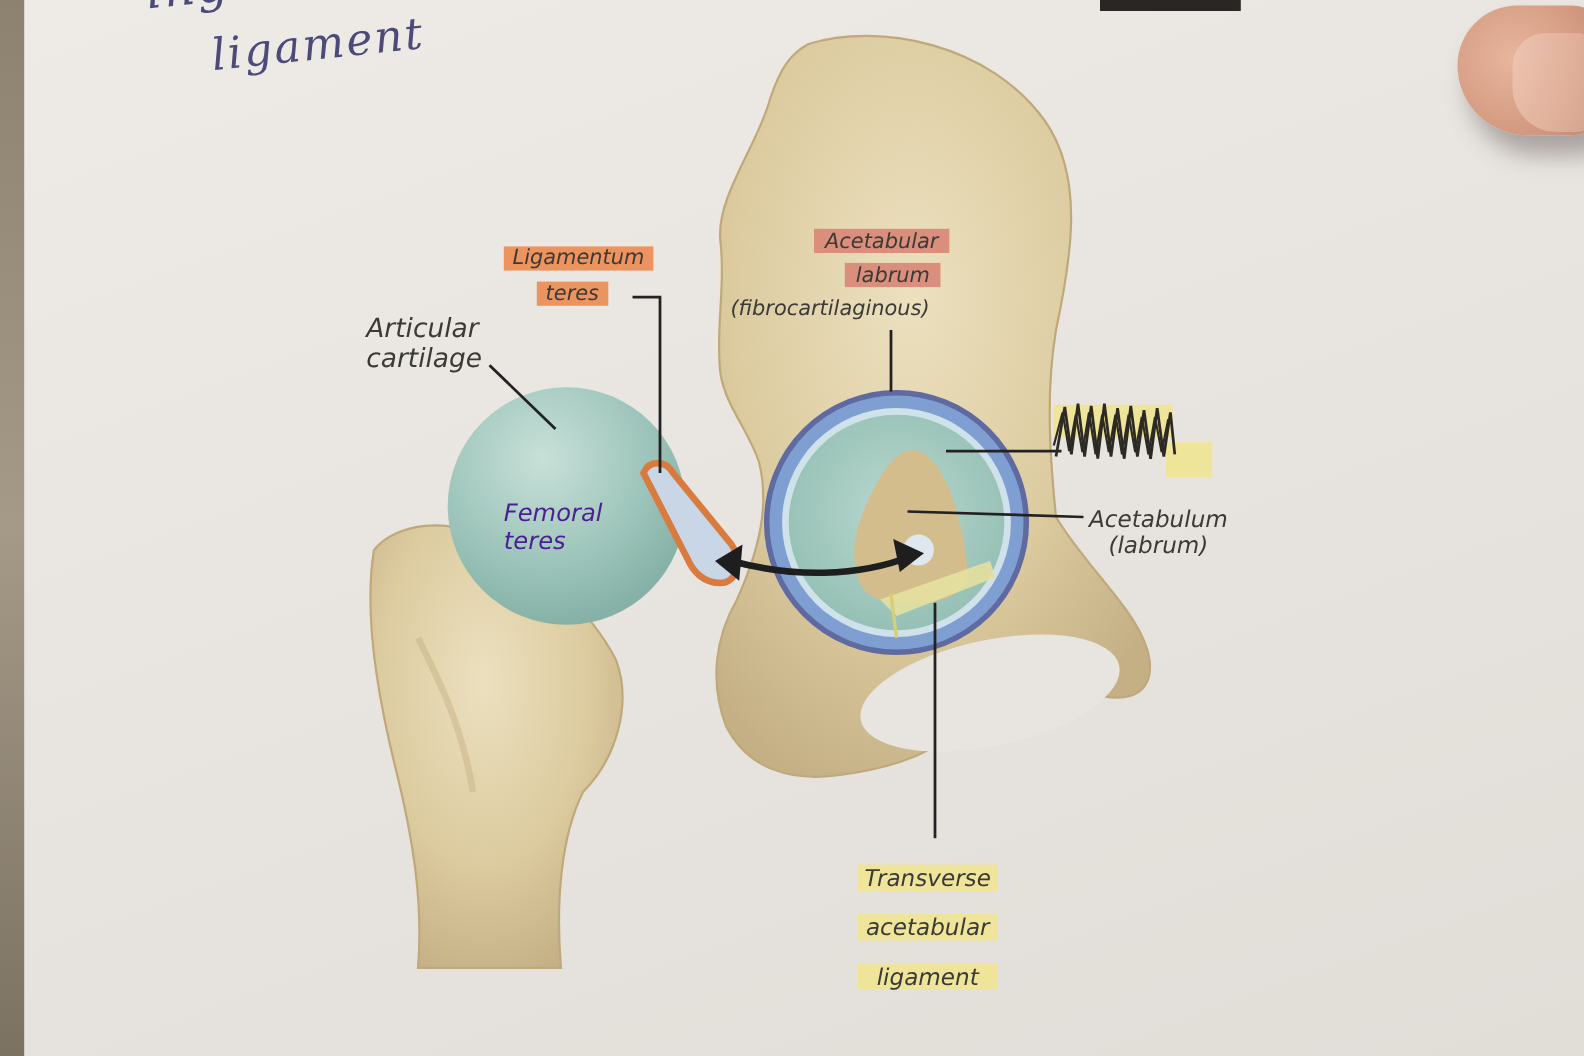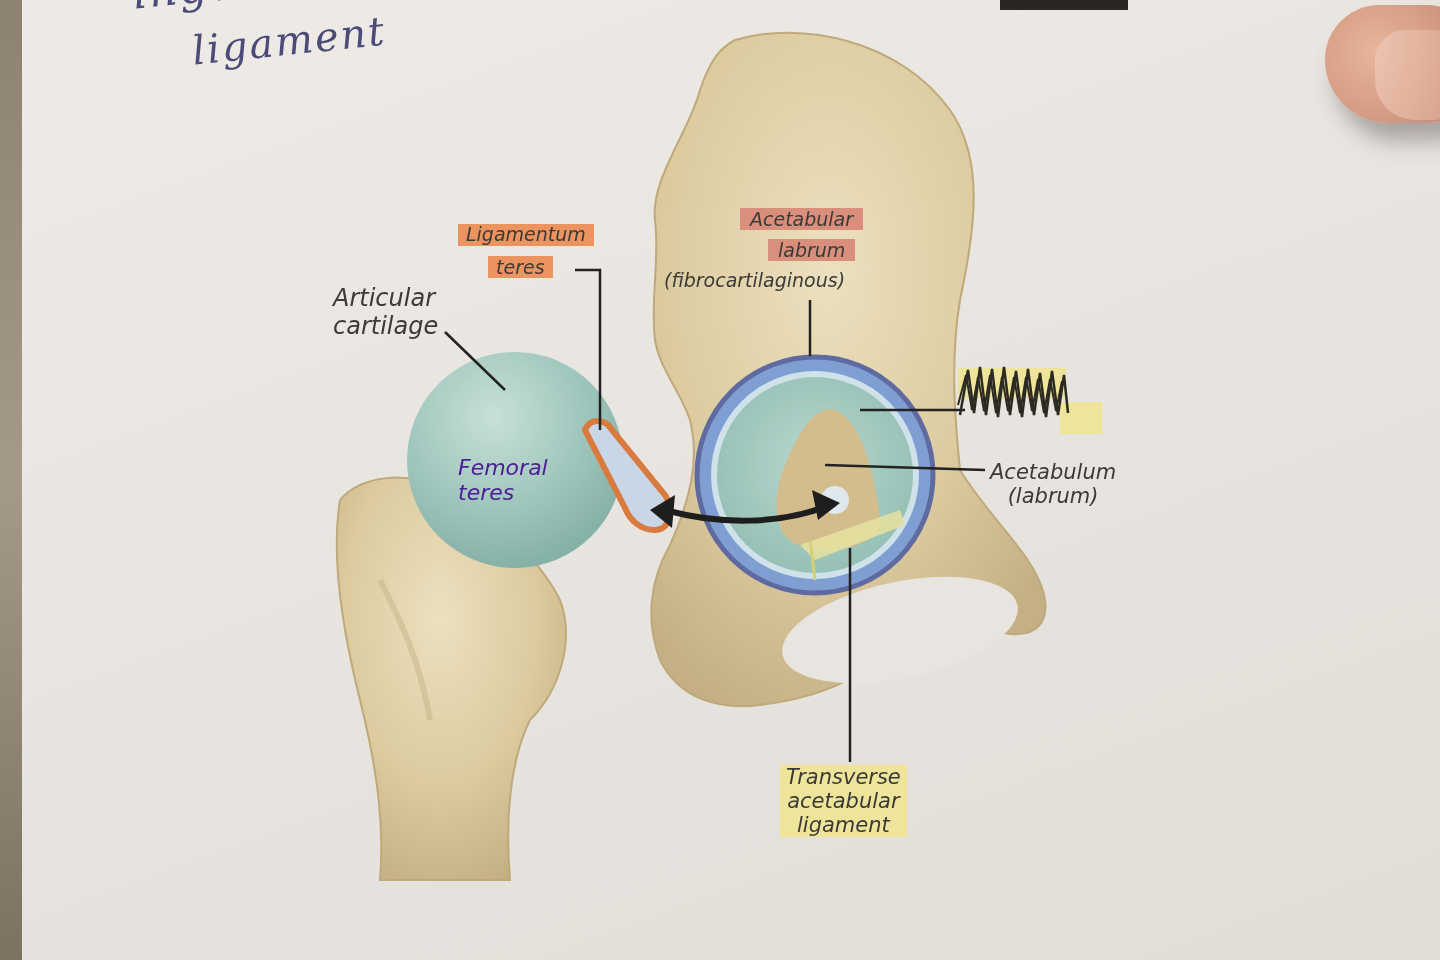--- a/index.html
+++ b/index.html
@@ -43,21 +43,21 @@
 
   svg.diagram { position: absolute; left: 0; top: 0; }
 
   .label {
     position: absolute; color: #3b3a36; font-style: italic;
     font-family: "DejaVu Sans", sans-serif; line-height: 1.15;
     white-space: nowrap;
   }
   .hl-orange { background: #ec9460; padding: 0 8px; }
   .hl-salmon { background: #d98f7c; padding: 0 10px; }
-  .hl-yellow { background: #efe59a; padding: 0 6px; }
+  .hl-yellow { background: #efe59a; padding: 0 6px; margin-top: 21px; }
   .lbl-lig { left: 458px; top: 224px; font-size: 19px; text-align: right; }
   .lbl-lig span { display: inline-block; }
   .lbl-teres { left: 488px; top: 257px; font-size: 19px; }
   .lbl-art { left: 333px; top: 285px; font-size: 24px; }
   .lbl-fem { left: 458px; top: 455px; font-size: 22px; text-align: left; color: #4c1d95; }
   .lbl-acet-lab { left: 740px; top: 209px; font-size: 19px; }
   .lbl-labrum { left: 768px; top: 240px; font-size: 19px; }
   .lbl-fibro { left: 664px; top: 270px; font-size: 19px; }
   .lbl-acetabulum { left: 990px; top: 460px; font-size: 21px; text-align: center; }
   .lbl-transverse { left: 780px; top: 765px; font-size: 21px; text-align: center; }

